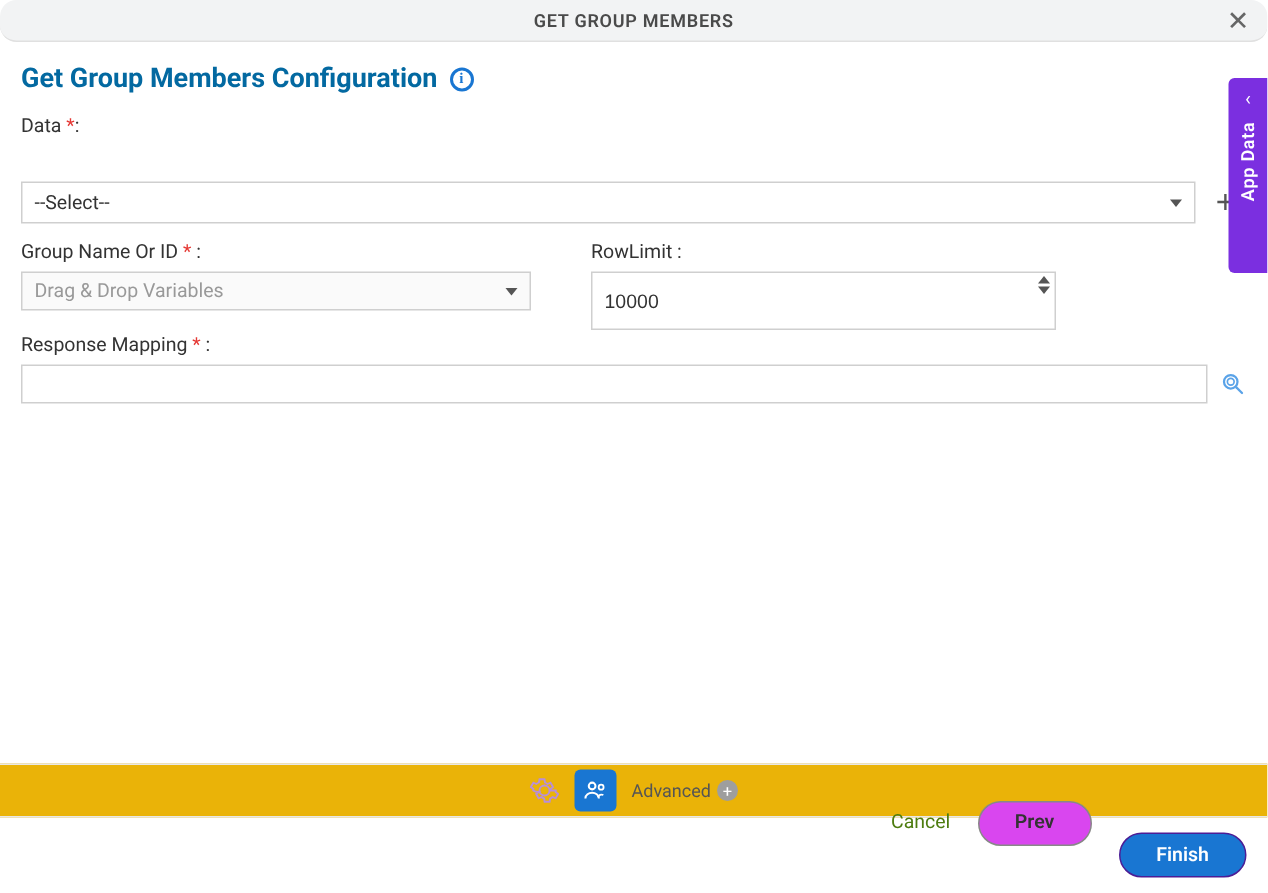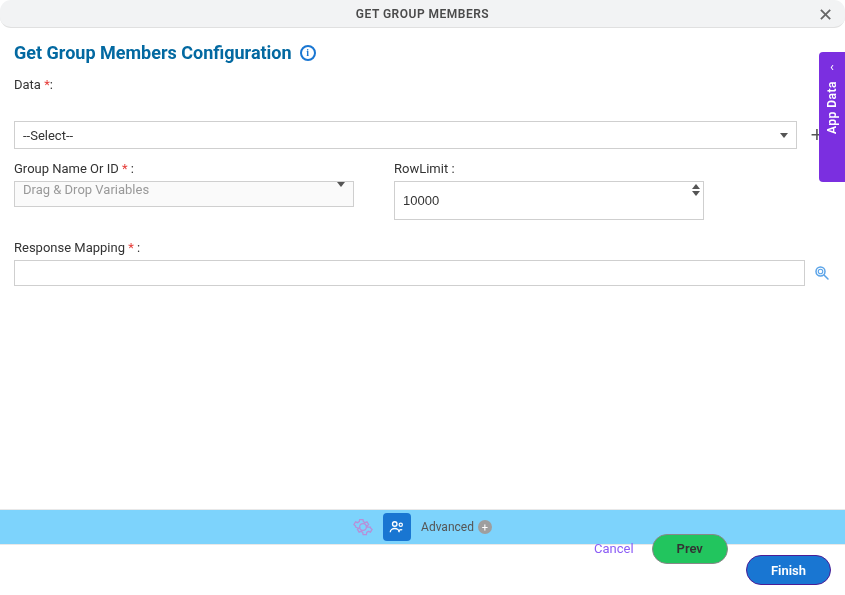--- a/index.html
+++ b/index.html
@@ -130,21 +130,21 @@
       flex: 1;
     }
     .col-fixed {
       width: 310px;
     }
     .input-lookalike {
       height: 26px;
       border: 1px solid #cfcfcf;
       background: #fafafa;
       display: flex;
-      align-items: flex-start;
+      align-items: center;
       justify-content: space-between;
       padding: 0 8px;
       font-size: 13px;
       color: #999;
       cursor: pointer;
     }
     .input-control {
       width: 100%;
       height: 39px;
       border: 1px solid #cfcfcf;
@@ -223,21 +223,21 @@
       font-size: 12px;
       font-weight: 600;
       letter-spacing: 0.5px;
     }
     .bottom-toolbar {
       position: absolute;
       bottom: 50px;
       left: 0;
       right: 0;
       height: 36px;
-      background: #7dd3fc;
+      background: #eab308;
       display: flex;
       align-items: center;
       justify-content: center;
       gap: 10px;
       border-top: 1px solid #e8e8e8;
       border-bottom: 1px solid #e8e8e8;
     }
     .gear-icon {
       width: 20px;
       height: 20px;
@@ -276,36 +276,36 @@
     .footer-actions {
       position: absolute;
       bottom: 10px;
       right: 14px;
       display: flex;
       align-items: center;
       gap: 18px;
     }
     .cancel-link {
       font-size: 13px;
-      color: #8b5cf6;
+      color: #4d7c0f;
       cursor: pointer;
     }
     .btn {
       height: 30px;
       padding: 0 24px;
       border-radius: 15px;
       font-size: 13px;
       font-weight: 600;
       cursor: pointer;
       display: inline-flex;
       align-items: center;
       justify-content: center;
     }
     .btn-outline {
-      background: #22c55e;
+      background: #d946ef;
       border: 1px solid #888;
       color: #333;
     }
     .btn-primary {
       background: #1976d2;
       border: 1px solid #4c1d95;
       color: #fff;
       margin-top: 43px;
     }
   </style>
@@ -352,21 +352,21 @@
       <div class="spinner-wrap">
         <input class="input-control" type="text" value="10000" style="">
         <div class="spinner-arrows">
           <div class="spin-up"></div>
           <div class="spin-down"></div>
         </div>
       </div>
     </div>
   </div>
 
-  <div class="field-group" style="margin-top:20px">
+  <div class="field-group" style="margin-top:3px">
     <label class="field-label">
       <span>Response Mapping </span><span class="required">*</span><span> :</span>
     </label>
     <div class="response-wrap">
       <input class="text-input" type="text" value="" style="">
       <svg class="search-icon" viewBox="0 0 24 24">
         <circle cx="10" cy="10" r="6" fill="none" stroke="#5aa3e8" stroke-width="2"></circle>
         <circle cx="10" cy="10" r="3" fill="none" stroke="#5aa3e8" stroke-width="1.5"></circle>
         <line x1="15" y1="15" x2="20" y2="20" stroke="#5aa3e8" stroke-width="2" stroke-linecap="round"></line>
       </svg>

